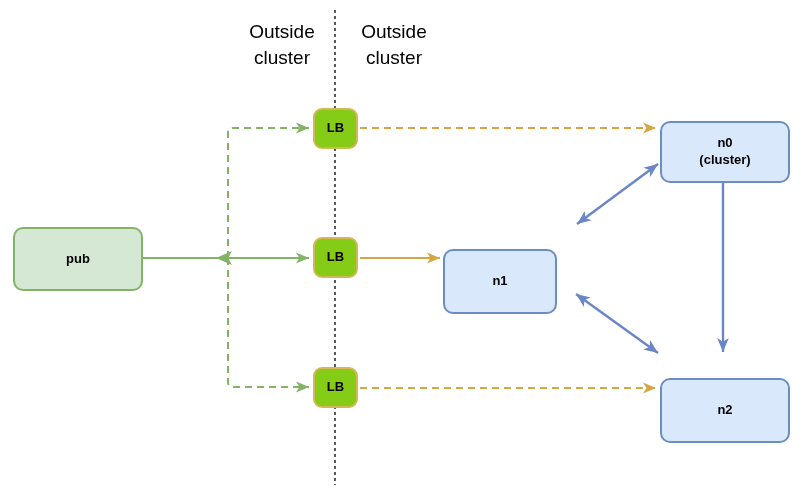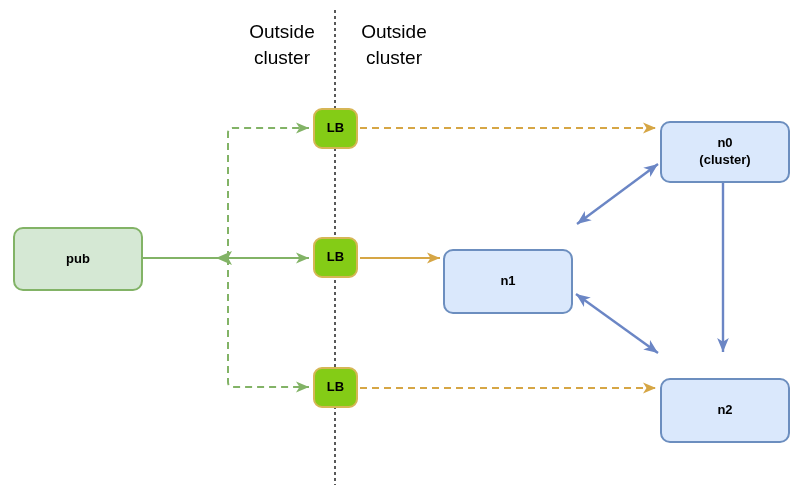--- a/index.html
+++ b/index.html
@@ -14,21 +14,21 @@
     font-weight:bold;font-size:13px;line-height:1.3;text-align:center;
   }
   .node-green{background:#d5e8d4;border-color:#82b366;}
   .node-yellow{background:#84cc16;border-color:#d6b656;border-radius:9px;}
   .node-blue{background:#dae8fc;border-color:#6c8ebf;margin-top:23px;}
   #node-pub{left:13px;top:227px;width:130px;height:64px;text-align:center;}
   #lb-top{left:313px;top:108px;width:45px;height:41px;}
   #lb-mid{left:313px;top:237px;width:45px;height:41px;}
   #lb-bottom{left:313px;top:367px;width:45px;height:41px;}
   #node-n0{left:660px;top:98px;width:130px;height:62px;}
-  #node-n1{left:443px;top:226px;width:130px;height:65px;}
+  #node-n1{left:443px;top:226px;width:114px;height:65px;}
   #node-n2{left:660px;top:355px;width:130px;height:65px;}
   .zone-label{
     position:absolute;top:19px;width:92px;text-align:center;
     font-weight:normal;font-size:19px;line-height:1.35;white-space:pre-line;
   }
   #label-outside{left:236px;}
   #label-inside{left:348px;}
 </style>
 </head>
 <body>

